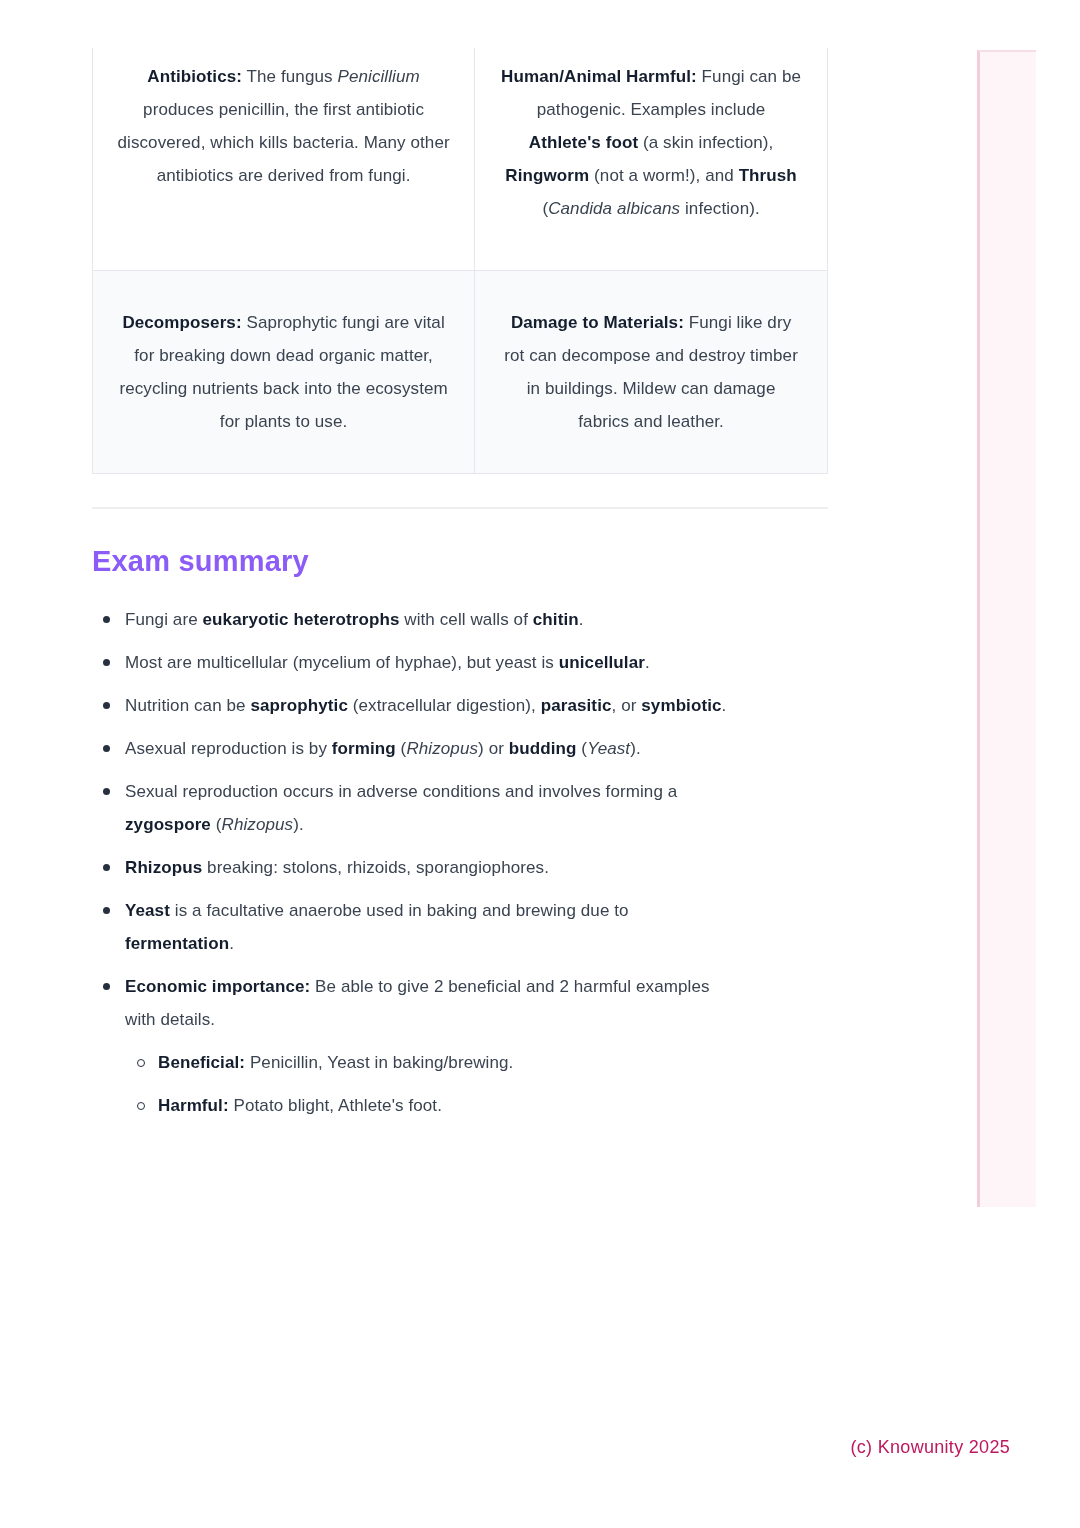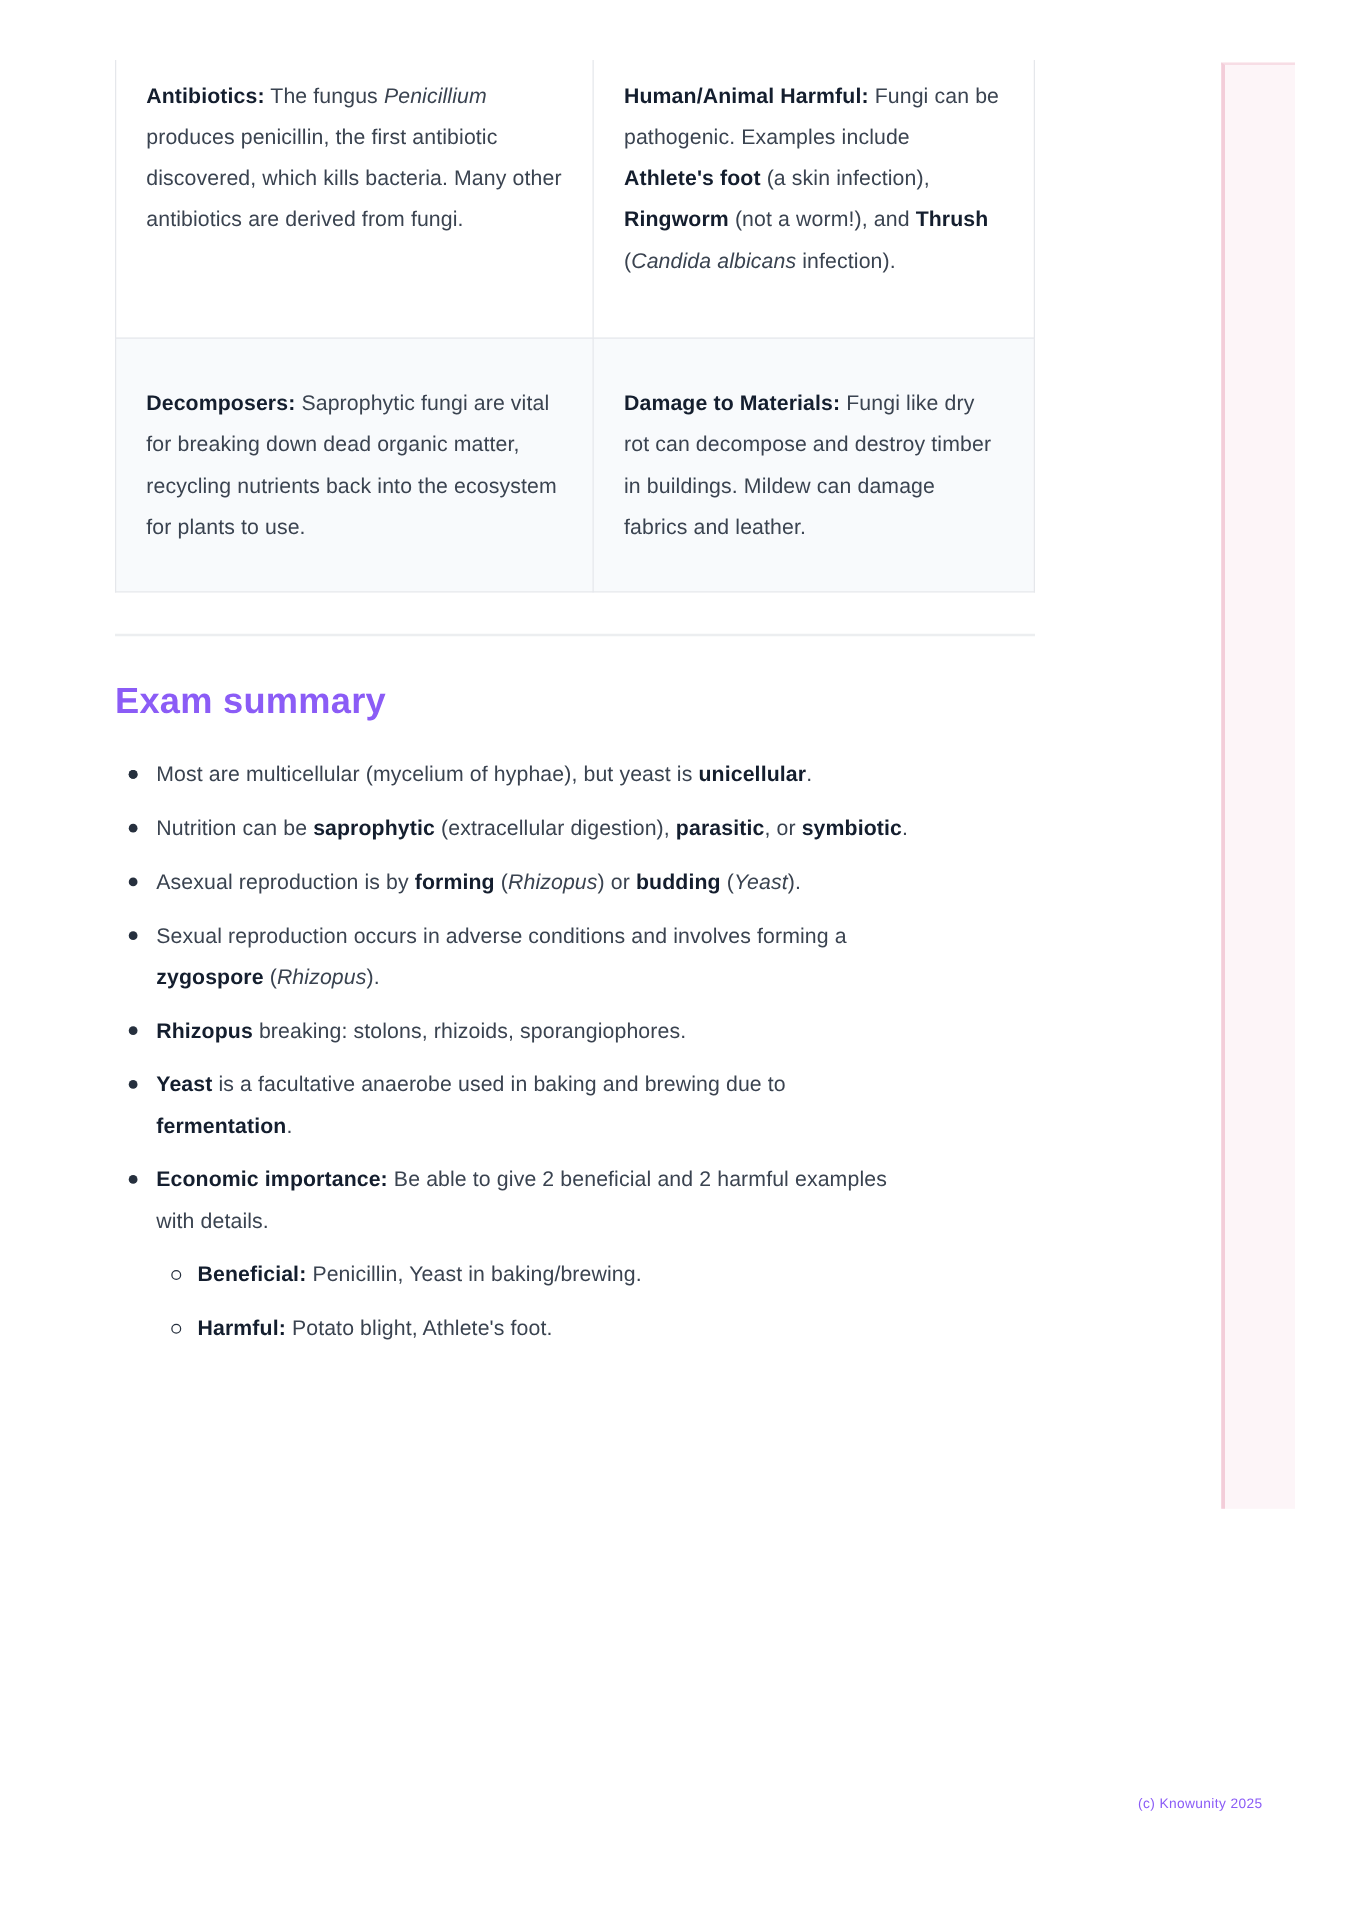--- a/index.html
+++ b/index.html
@@ -43,20 +43,21 @@
     table-layout: fixed;
   }
   table.info-table td {
     border: 1px solid #e5e7eb;
     padding: 10px 24px;
     font-size: 17px;
     line-height: 33px;
     letter-spacing: 0.1px;
     color: #3a4350;
     vertical-align: top;
+    text-align: center;
   }
   table.info-table col.c1 { width: 52%; }
   table.info-table col.c2 { width: 48%; }
   tr.row-1 td { border-top: none; height: 222px; padding-top: 12px; }
   tr.row-2 td { height: 203px; vertical-align: middle; background: #f8fafc; }
 
   .b { font-weight: bold; color: #141e2e; }
   .i { font-style: italic; }
 
   
@@ -118,23 +119,23 @@
     font-size: 17px;
     line-height: 33px;
     color: #3a4350;
   }
 
   
   .footer {
     position: absolute;
     top: 1437px;
     right: 70px;
-    font-size: 11px;
+    font-size: 18px;
     letter-spacing: 0.3px;
-    color: #8b5cf6;
+    color: #be185d;
   }
 </style>
 </head>
 <body>
 
 <div class="page">
 
   <div class="next-page-strip"></div>
 
   <div class="content">
@@ -154,21 +155,21 @@
           <td><span class="b">Damage to Materials:</span><span> Fungi like dry rot can decompose and destroy timber in buildings. Mildew can damage fabrics and leather.</span></td>
         </tr>
       </tbody>
     </table>
 
     <hr class="divider">
 
     <h2 class="exam-heading">Exam summary</h2>
 
     <ul class="summary-list" id="summary-list">
-        <li class="bullet-item"><span class="marker dot"></span></li>
+        <li class="bullet-item"><span class="marker dot"></span><span class="txt"><span>Fungi are </span><span class="b">eukaryotic heterotrophs</span><span> with cell walls of </span><span class="b">chitin</span><span>.</span></span></li>
         <li class="bullet-item"><span class="marker dot"></span><span class="txt"><span>Most are multicellular (mycelium of hyphae), but yeast is </span><span class="b">unicellular</span><span>.</span></span></li>
         <li class="bullet-item"><span class="marker dot"></span><span class="txt"><span>Nutrition can be </span><span class="b">saprophytic</span><span> (extracellular digestion), </span><span class="b">parasitic</span><span>, or </span><span class="b">symbiotic</span><span>.</span></span></li>
         <li class="bullet-item"><span class="marker dot"></span><span class="txt"><span>Asexual reproduction is by </span><span class="b">forming</span><span> (</span><span class="i">Rhizopus</span><span>) or </span><span class="b">budding</span><span> (</span><span class="i">Yeast</span><span>).</span></span></li>
         <li class="bullet-item"><span class="marker dot"></span><span class="txt"><span>Sexual reproduction occurs in adverse conditions and involves forming a </span><span class="b">zygospore</span><span> (</span><span class="i">Rhizopus</span><span>).</span></span></li>
         <li class="bullet-item"><span class="marker dot"></span><span class="txt"><span class="b">Rhizopus</span><span> breaking: stolons, rhizoids, sporangiophores.</span></span></li>
         <li class="bullet-item"><span class="marker dot"></span><span class="txt"><span class="b">Yeast</span><span> is a facultative anaerobe used in baking and brewing due to </span><span class="b">fermentation</span><span>.</span></span></li>
         <li class="bullet-item"><span class="marker dot"></span><span class="txt"><span class="b">Economic importance:</span><span> Be able to give 2 beneficial and 2 harmful examples with details.</span></span><ul class="sub-list">
             <li class="sub-item"><span class="marker circle"></span><span class="txt"><span class="b">Beneficial:</span><span> Penicillin, Yeast in baking/brewing.</span></span></li>
             <li class="sub-item"><span class="marker circle"></span><span class="txt"><span class="b">Harmful:</span><span> Potato blight, Athlete's foot.</span></span></li>
           </ul></li>

